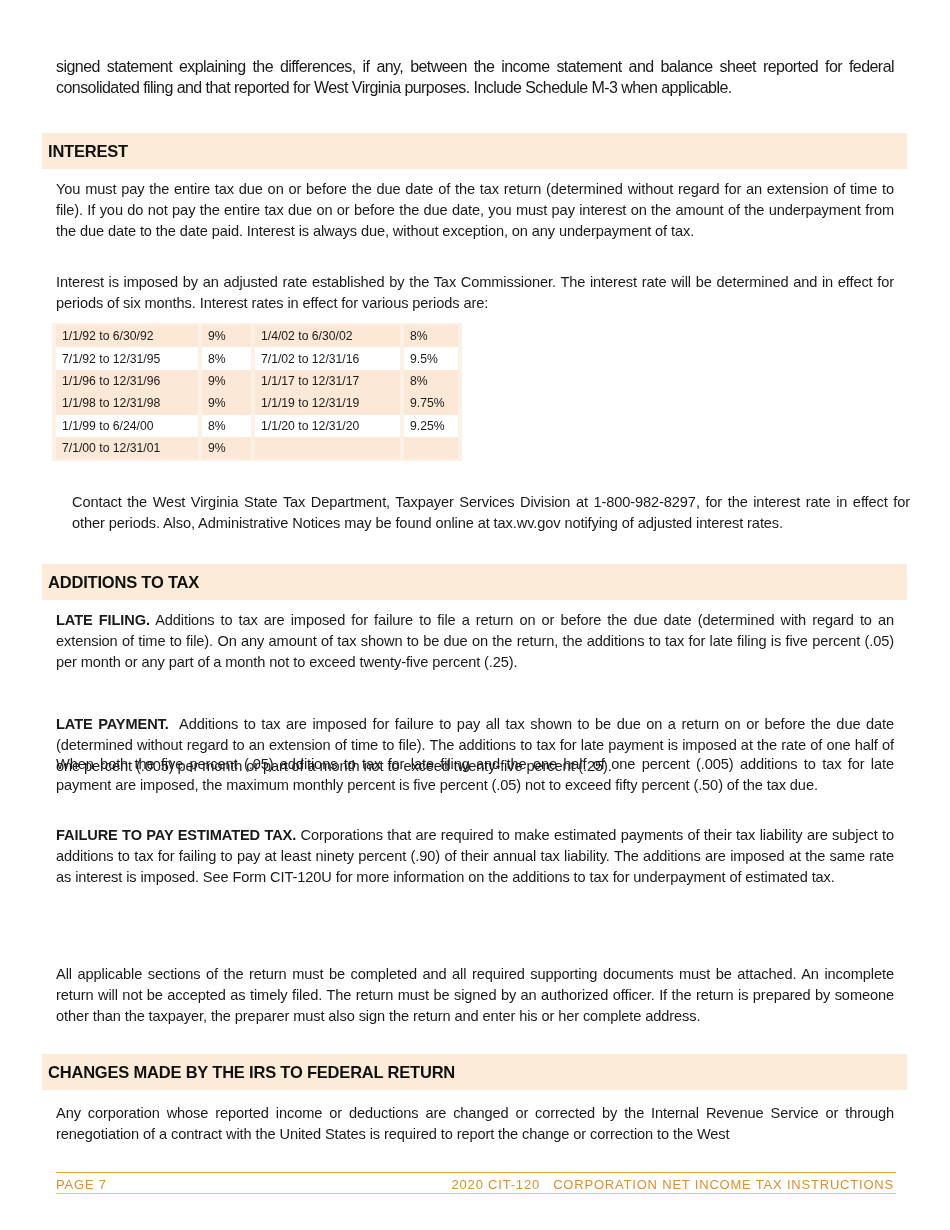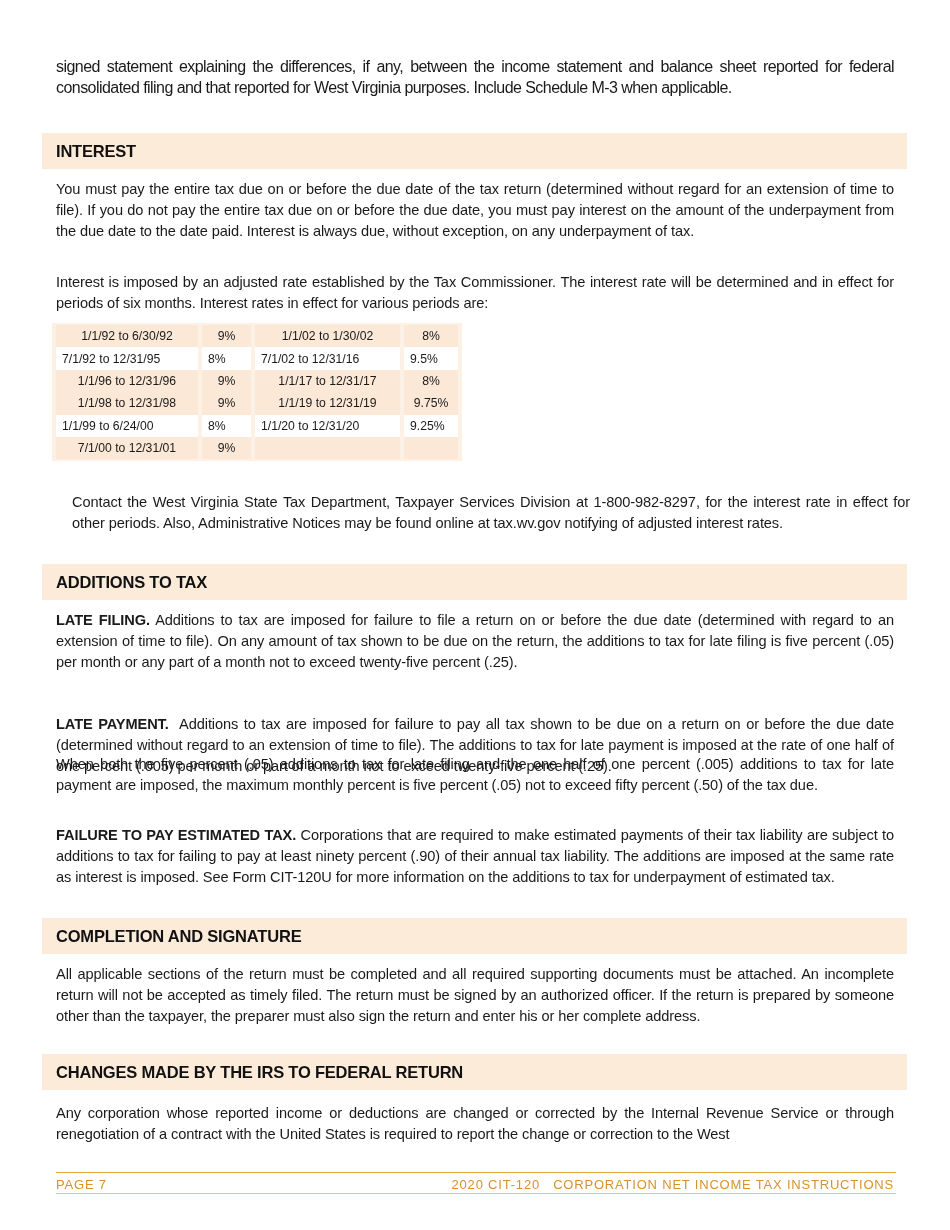--- a/index.html
+++ b/index.html
@@ -4,26 +4,26 @@
 <style>
   html, body { margin:0; padding:0; background:#ffffff; }
   body { width:950px; height:1230px; position:relative; overflow:hidden;
          font-family:"Liberation Sans", sans-serif; color:#1a1a1a; }
   .page { position:absolute; left:0; top:0; width:950px; height:1230px; }
   .p { position:absolute; left:56px; width:838px; font-size:14.6px; line-height:21px;
        text-align:justify; letter-spacing:-0.1px; }
   .p.condensed { font-size:16px; letter-spacing:-0.55px; line-height:21px; }
   .p b { font-weight:bold; }
   .hdr { position:absolute; left:42px; width:865px; height:36px; background:#fcebd9;
-         box-sizing:border-box; padding-left:14px; display:flex; align-items:center;
+         box-sizing:border-box; padding-left:6px; display:flex; align-items:center;
          font-weight:bold; font-size:16.5px; color:#111; letter-spacing:-0.2px; }
   table.rates { position:absolute; left:56px; top:323px; border-collapse:separate; border-spacing:4px 0;
                 margin-left:-4px; font-size:12.2px; background:#fdf1e5; padding:2px 0; }
   table.rates td { height:22.4px; padding:0 6px; white-space:nowrap; }
-  table.rates tr.alt td { background:#fbe8d6;text-align:center; }
+  table.rates tr.alt td { background:#fbe8d6; }
   table.rates tr.wht td { background:#ffffff; }
   td.c1 { width:130px; } td.c2 { width:37px; } td.c3 { width:133px; } td.c4 { width:42px; }
   .footer-line { position:absolute; left:56px; width:840px; height:0; }
   .footer-top { top:1172px; border-top:1.5px solid #e8a23a; }
   .footer-bot { top:1193px; border-top:1px solid #efc282; }
   .footer-text { position:absolute; top:1177px; font-size:13px; color:#d9902e; letter-spacing:0.8px; }
 </style>
 </head>
 <body>
 
@@ -35,21 +35,21 @@
   <div class="hdr" style="top:133px;">INTEREST</div>
 
   <div class="p" style="top:179px;">You must pay the entire tax due on or before the due date of the tax return (determined without regard for an extension of time to file). If you do not pay the entire tax due on or before the due date, you must pay interest on the amount of the underpayment from the due date to the date paid. Interest is always due, without exception, on any underpayment of tax.</div>
   <div class="p" style="top:272px;">Interest is imposed by an adjusted rate established by the Tax Commissioner. The interest rate will be determined and in effect for periods of six months. Interest rates in effect for various periods are:</div>
 
   <table class="rates">
     <tbody id="rates-body">
         <tr class="alt">
           <td class="c1">1/1/92 to 6/30/92</td>
           <td class="c2">9%</td>
-          <td class="c3">1/1/02 to 1/30/02</td>
+          <td class="c3">1/4/02 to 6/30/02</td>
           <td class="c4">8%</td>
         </tr>
         <tr class="wht">
           <td class="c1">7/1/92 to 12/31/95</td>
           <td class="c2">8%</td>
           <td class="c3">7/1/02 to 12/31/16</td>
           <td class="c4">9.5%</td>
         </tr>
         <tr class="alt">
           <td class="c1">1/1/96 to 12/31/96</td>
@@ -89,21 +89,20 @@
   <div class="p" style="top:714px;">
     <b>LATE PAYMENT.</b><span style="white-space:pre-wrap;">  Additions to tax are imposed for failure to pay all tax shown to be due on a return on or before the due date (determined without regard to an extension of time to file). The additions to tax for late payment is imposed at the rate of one half of one percent (.005) per month or part of a month not to exceed twenty-five percent (.25).</span>
   </div>
 
   <div class="p" style="top:754px;">When both the five percent (.05) additions to tax for late filing and the one half of one percent (.005) additions to tax for late payment are imposed, the maximum monthly percent is five percent (.05) not to exceed fifty percent (.50) of the tax due.</div>
 
   <div class="p" style="top:825px;">
     <b>FAILURE TO PAY ESTIMATED TAX.</b><span> Corporations that are required to make estimated payments of their tax liability are subject to additions to tax for failing to pay at least ninety percent (.90) of their annual tax liability. The additions are imposed at the same rate as interest is imposed. See Form CIT-120U for more information on the additions to tax for underpayment of estimated tax.</span>
   </div>
 
-  <div class="hdr" style="top:918px;">COMPLETION AND SIGNATURE</div>
 
   <div class="p" style="top:964px;">All applicable sections of the return must be completed and all required supporting documents must be attached. An incomplete return will not be accepted as timely filed. The return must be signed by an authorized officer. If the return is prepared by someone other than the taxpayer, the preparer must also sign the return and enter his or her complete address.</div>
 
   <div class="hdr" style="top:1054px;">CHANGES MADE BY THE IRS TO FEDERAL RETURN</div>
 
   <div class="p" style="top:1103px;">Any corporation whose reported income or deductions are changed or corrected by the Internal Revenue Service or through renegotiation of a contract with the United States is required to report the change or correction to the West</div>
 
   <div class="footer-line footer-top"></div>
   <div class="footer-text" style="left:56px;">PAGE 7</div>
   <div class="footer-text" style="right:56px; white-space:pre;">2020 CIT-120   CORPORATION NET INCOME TAX INSTRUCTIONS</div>

